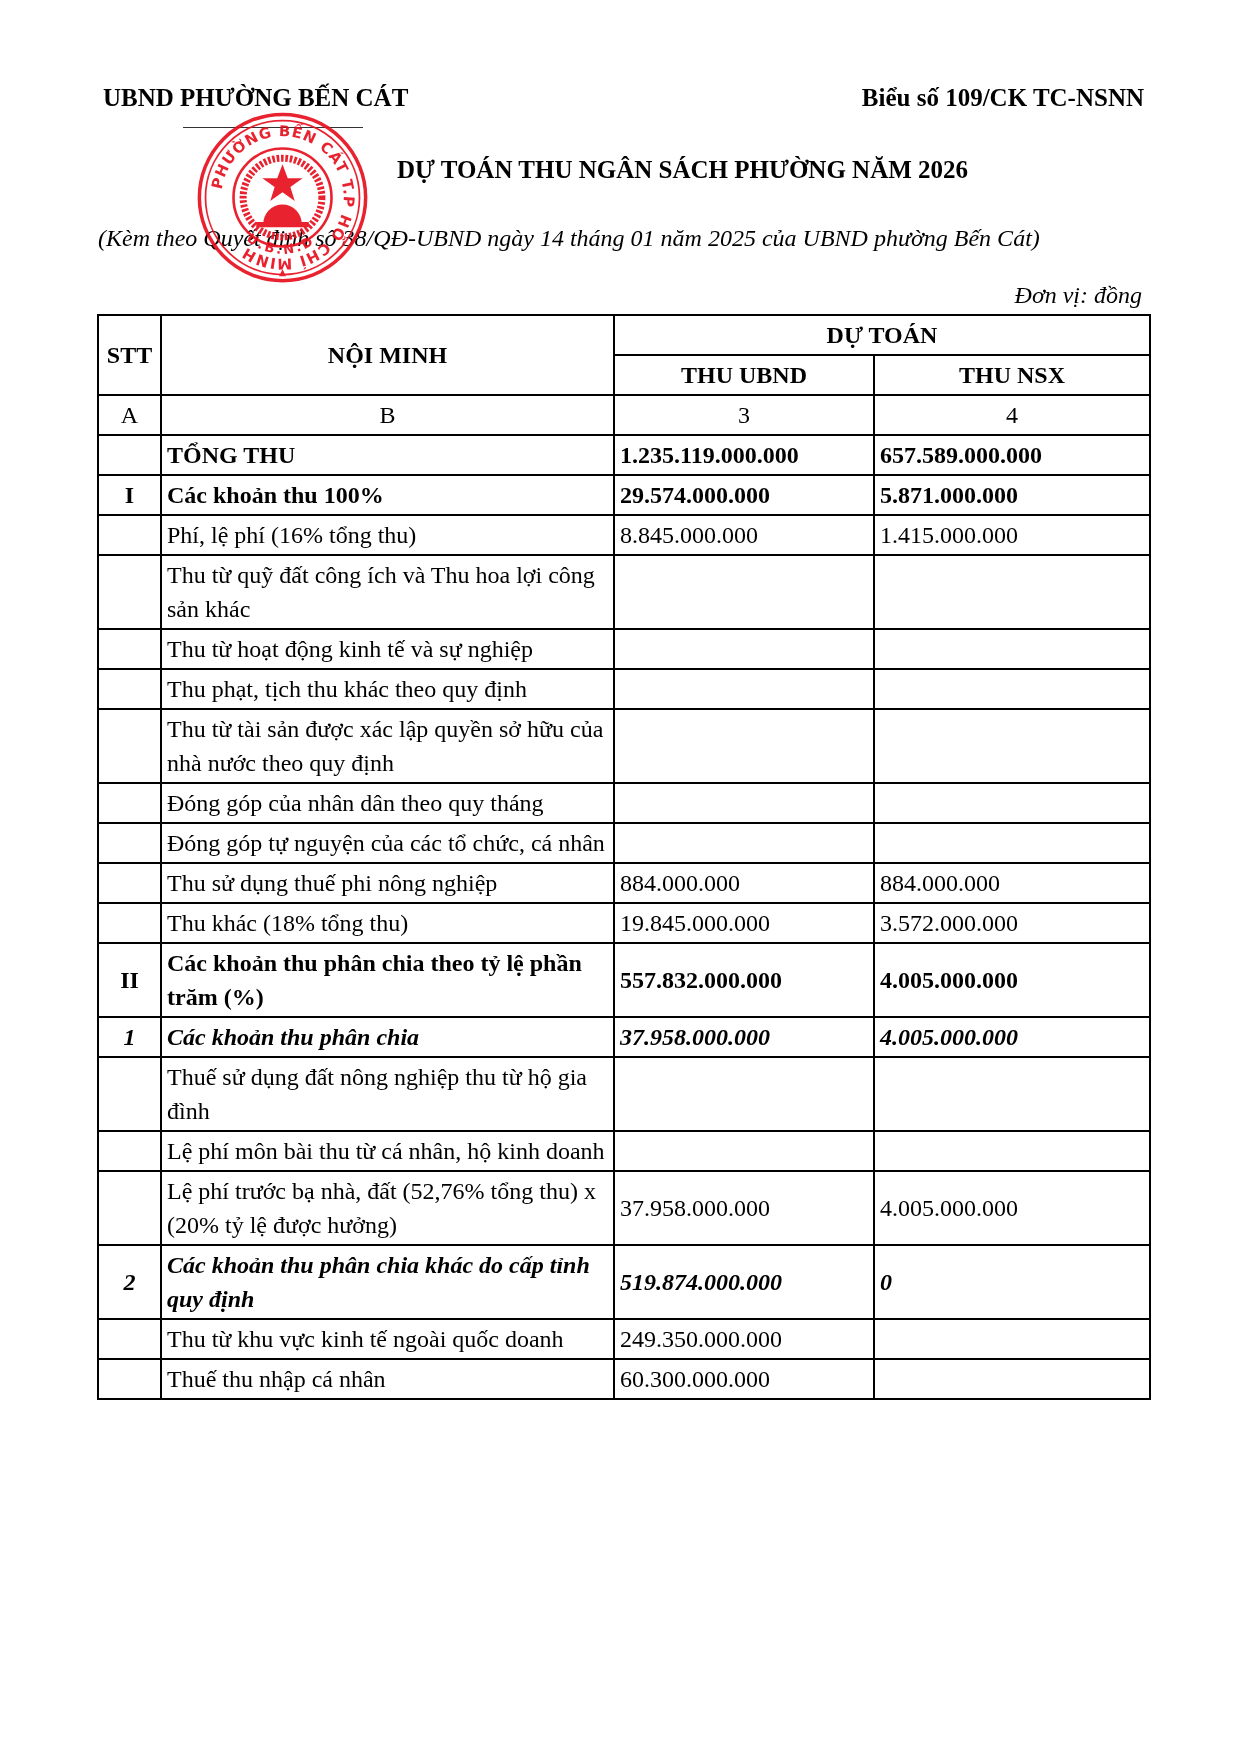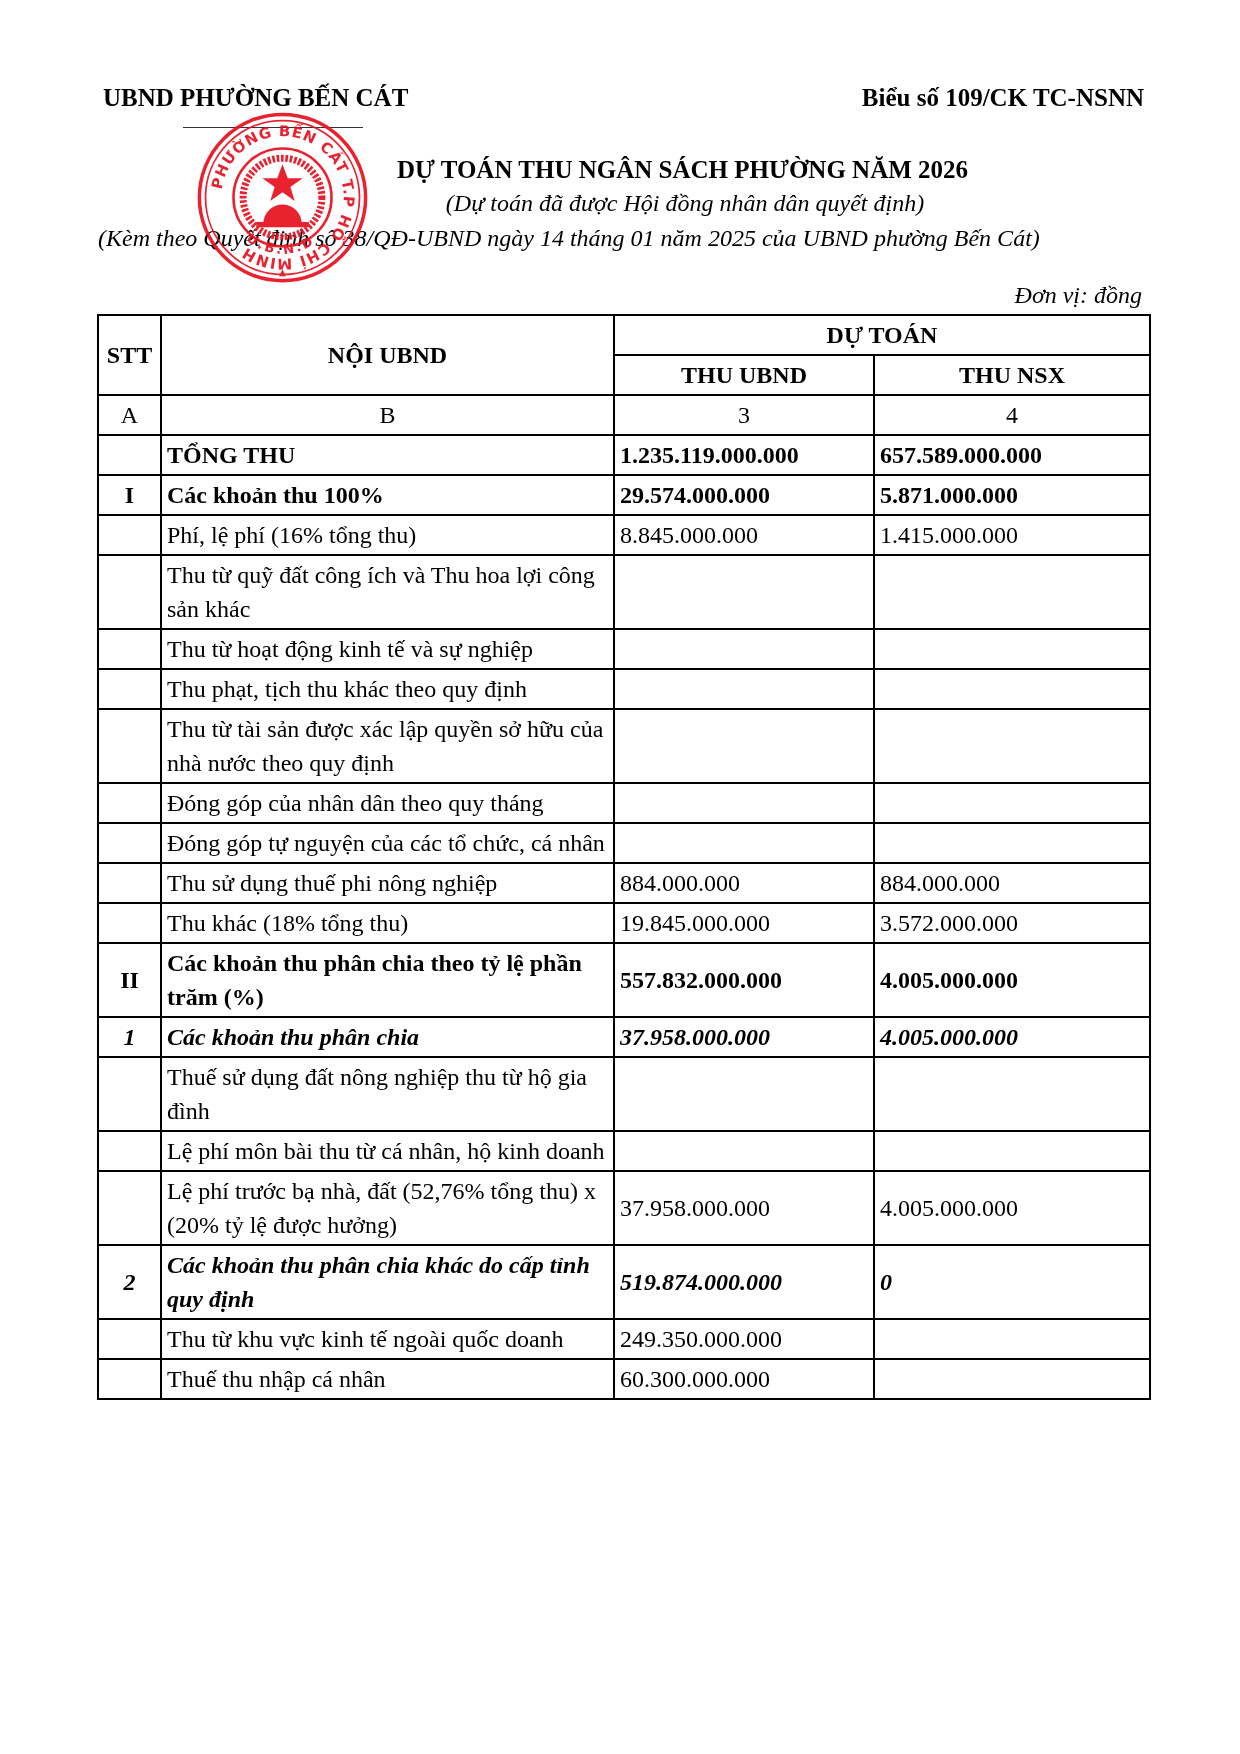--- a/index.html
+++ b/index.html
@@ -31,35 +31,34 @@
 </style>
 </head>
 <body>
 
 <div class="page">
   <div class="org">UBND PHƯỜNG BẾN CÁT</div>
   <div class="org-underline"></div>
   <div class="form-no">Biểu số 109/CK TC-NSNN</div>
 
   <div class="title">DỰ TOÁN THU NGÂN SÁCH PHƯỜNG NĂM 2026</div>
-  <div class="subtitle">(Dự toán đã được Hội đồng nhân dân quyết định)</div>
   <div class="ref">(Kèm theo Quyết định số 38/QĐ-UBND ngày 14 tháng 01 năm 2025 của UBND phường Bến Cát)</div>
   <div class="unit">Đơn vị: đồng</div>
 
   <table class="budget">
     <colgroup>
       <col class="c-stt">
         <col class="c-content">
         <col class="c-nsnn">
         <col class="c-nsx">
     </colgroup>
     <thead>
       <tr>
         <th rowspan="2">STT</th>
-        <th rowspan="2">NỘI UBND</th>
+        <th rowspan="2">NỘI MINH</th>
         <th colspan="2">DỰ TOÁN</th>
       </tr>
       <tr>
         <th>THU UBND</th>
         <th>THU NSX</th>
       </tr>
       <tr>
         <td class="center">A</td>
         <td class="center">B</td>
         <td class="center">3</td>

